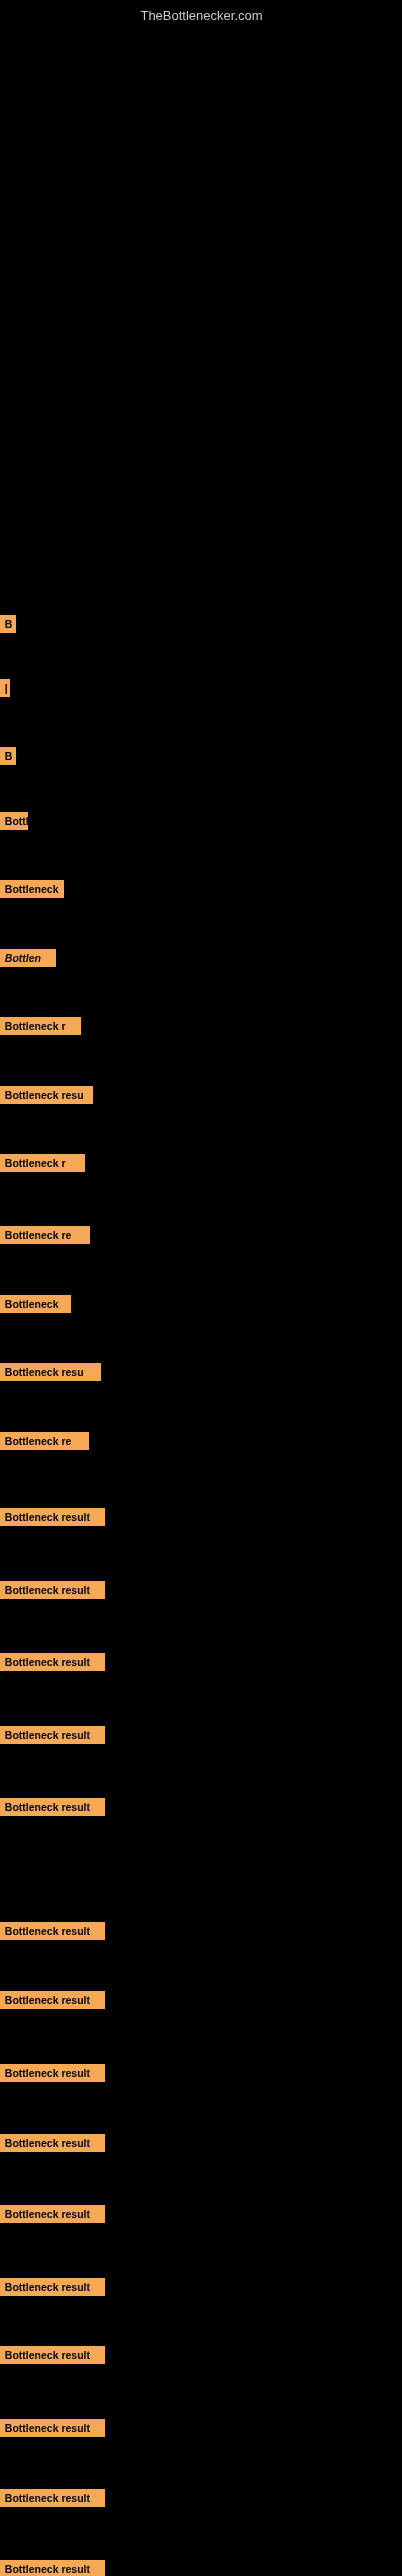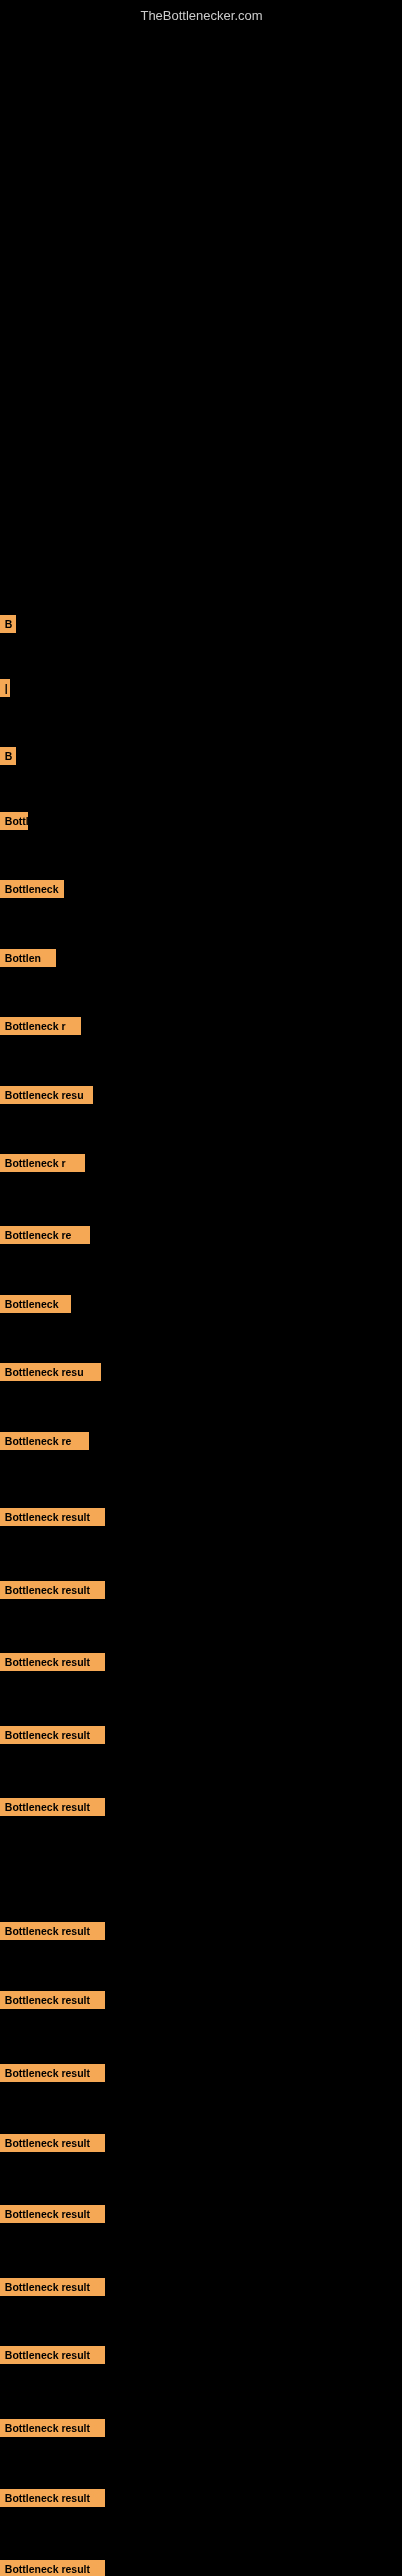--- a/index.html
+++ b/index.html
@@ -45,21 +45,21 @@
 <body>
 
 <div class="site-title">TheBottlenecker.com</div>
 
 <div class="content-area" style="height: 2576px;">
 <div class="bottleneck-item" style="top: 588px; width: 16px;">B</div>
     <div class="bottleneck-item" style="top: 652px; width: 8px;">|</div>
     <div class="bottleneck-item" style="top: 720px; width: 16px;">B</div>
     <div class="bottleneck-item" style="top: 785px; width: 28px;">Bottl</div>
     <div class="bottleneck-item" style="top: 853px; width: 64px;">Bottleneck</div>
-    <div class="bottleneck-item" style="top: 922px; width: 56px;">Bottlen</div>
+    <div class="bottleneck-item" style="top: 922px; width: 56px; font-style: italic;">Bottlen</div>
     <div class="bottleneck-item" style="top: 990px; width: 81px;">Bottleneck r</div>
     <div class="bottleneck-item" style="top: 1059px; width: 93px;">Bottleneck resu</div>
     <div class="bottleneck-item" style="top: 1127px; width: 85px;">Bottleneck r</div>
     <div class="bottleneck-item" style="top: 1199px; width: 90px;">Bottleneck re</div>
     <div class="bottleneck-item" style="top: 1268px; width: 71px;">Bottleneck</div>
     <div class="bottleneck-item" style="top: 1336px; width: 101px;">Bottleneck resu</div>
     <div class="bottleneck-item" style="top: 1405px; width: 89px;">Bottleneck re</div>
     <div class="bottleneck-item" style="top: 1481px; width: 105px;">Bottleneck result</div>
     <div class="bottleneck-item" style="top: 1554px; width: 105px;">Bottleneck result</div>
     <div class="bottleneck-item" style="top: 1626px; width: 105px;">Bottleneck result</div>

